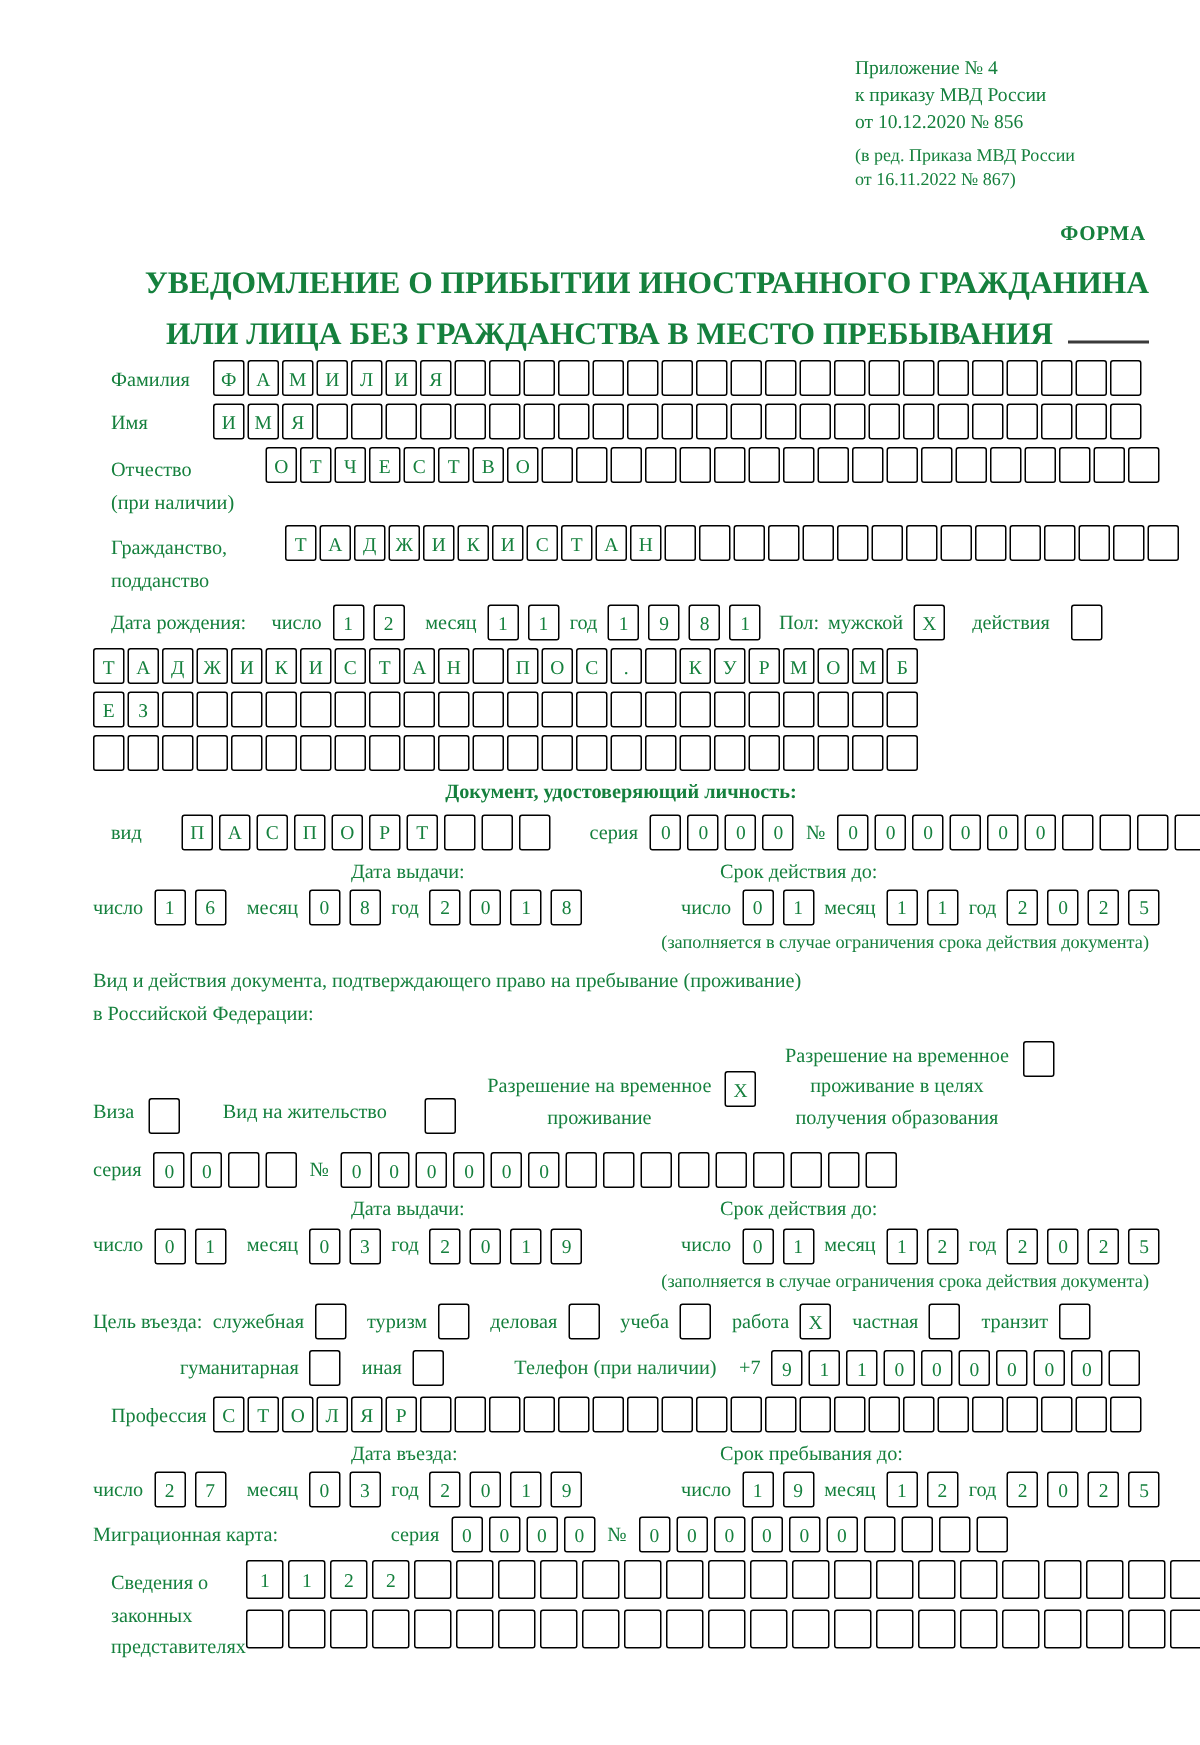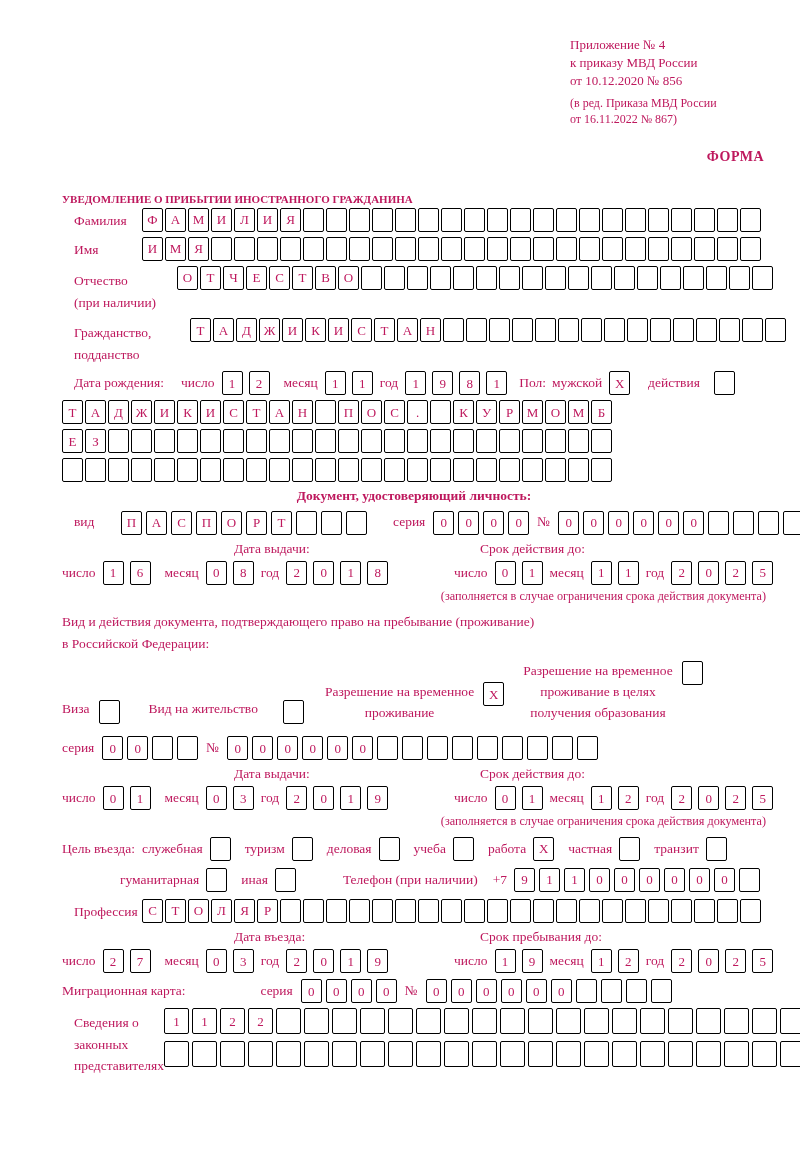--- a/index.html
+++ b/index.html
@@ -1,28 +1,28 @@
 <!DOCTYPE html>
 <html><head>
 <meta charset="utf-8">
 <style>
   html,body{margin:0;padding:0;background:#fff;}
   .page{
     position:relative;width:800px;height:1163px;box-sizing:border-box;
-    background:#fff;color:#be185d;overflow:hidden;
+    background:#fff;color:#15803d;overflow:hidden;
     padding:36px 34px 8px 62px;
     font-family:"Liberation Serif","DejaVu Serif",serif;
     font-size:13.5px;line-height:1.35;
   }
   
   .appendix{margin-left:auto;width:196px;font-size:13px;line-height:1.38;}
   .appendix .ed{font-size:12px;}
   .appendix .edwrap{margin-top:5px;}
   .forma{text-align:right;font-weight:bold;font-size:14px;letter-spacing:.5px;margin:20px 2px 0 0;}
-  .title{text-align:left;font-weight:bold;font-size:11px;line-height:1.65;margin-top:23px;}
+  .title{text-align:right;font-weight:bold;font-size:21px;line-height:1.65;margin-top:4px;}
   .blank-line{display:inline-block;width:54px;border-bottom:2px solid #3a3a3a;height:13px;margin-left:10px;}
   .sech{font-weight:bold;font-size:13.6px;margin:24px 0 18px 2px;letter-spacing:.1px;}
   
   .frow{display:flex;align-items:flex-start;margin-bottom:5px;}
   .lbl{flex:none;padding-top:4px;margin-left:12px;}
   .w68{width:68px;} .w103{width:103px;} .w116{width:116px;} .w142{width:142px;} .w47{width:47px;} .w88{width:90px;}
   .lbl2{line-height:1.6;}
   
   .cells{display:flex;gap:2px;flex-wrap:nowrap;}
   .cells.g4{gap:4px;}
@@ -71,20 +71,23 @@
     <div class="edwrap">
       <div class="ed">(в ред. Приказа МВД России</div>
       <div class="ed">от 16.11.2022 № 867)</div>
     </div>
   </div>
 
   <div class="forma">ФОРМА</div>
 
   <div class="title">
     <div>УВЕДОМЛЕНИЕ О ПРИБЫТИИ ИНОСТРАННОГО ГРАЖДАНИНА</div>
+    <div>
+      <span>ИЛИ ЛИЦА БЕЗ ГРАЖДАНСТВА В МЕСТО ПРЕБЫВАНИЯ</span><span class="blank-line"></span>
+    </div>
   </div>
 
 
   <div class="frow">
     <div class="lbl w68">Фамилия</div>
     <div class="cells">
         <span class="cell">Ф</span>
         <span class="cell">А</span>
         <span class="cell">М</span>
         <span class="cell">И</span>

